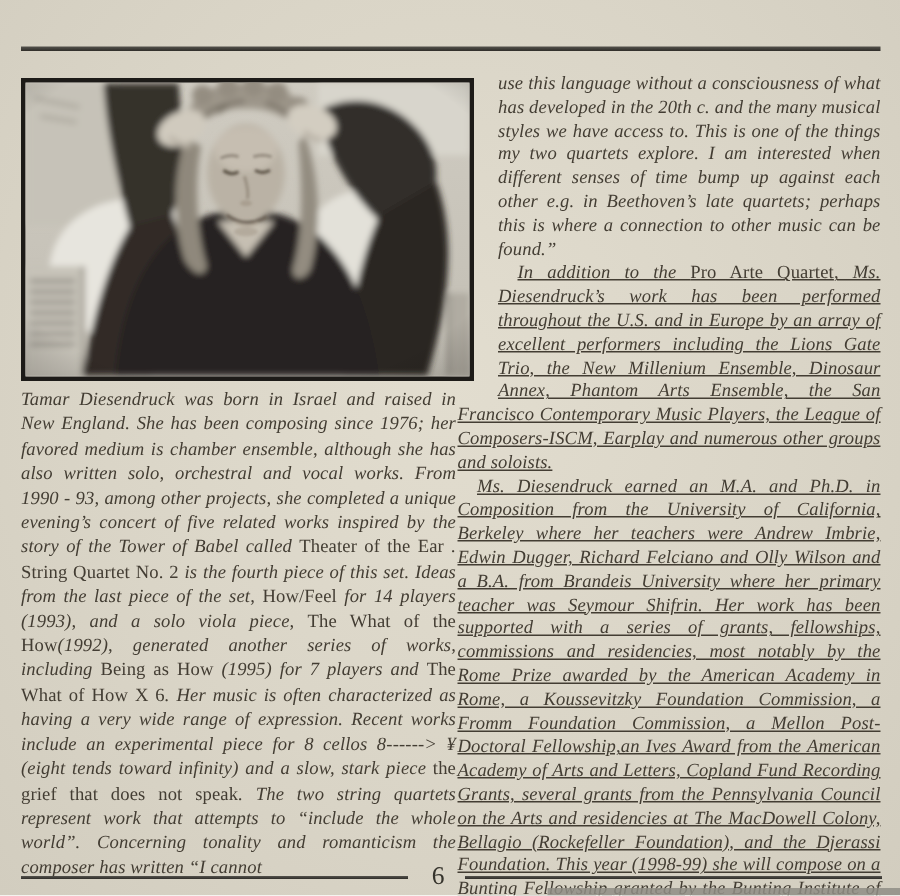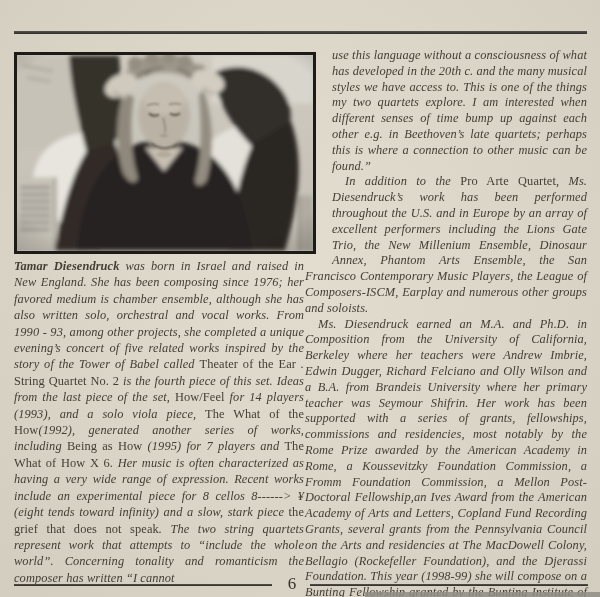--- a/index.html
+++ b/index.html
@@ -29,22 +29,22 @@
     width:296px;height:196px;
     border:3px solid #1d1b18;
     background:#c8c4ba;
   }
   .photo-frame svg{display:block;width:296px;height:196px;}
   .col{position:absolute;font-size:12.4px;letter-spacing:.1px;}
   .col p{margin:0;text-align:justify;font-style:italic;}
   .left-col{left:14px;top:258px;width:290px;line-height:16.4px;}
   .right-col{left:305px;top:48px;width:282px;line-height:15.8px;}
   .float-spacer{float:left;width:27px;height:213px;}
-  .para.indent{text-indent:13px;}
-  .run.bold{font-weight:700;font-style:italic;margin-top:27px;}
+  .para.indent{text-indent:13px;text-decoration:underline;}
+  .run.bold{font-weight:400;font-style:italic;margin-top:27px;}
   .run.roman{font-style:normal;}
   .run.italic{font-style:italic;}
   .scan-shadow{
     position:absolute;left:365px;top:592px;width:235px;height:5px;
     background:#8f8d85;opacity:.85;
   }
 </style>
 </head>
 <body>
 

